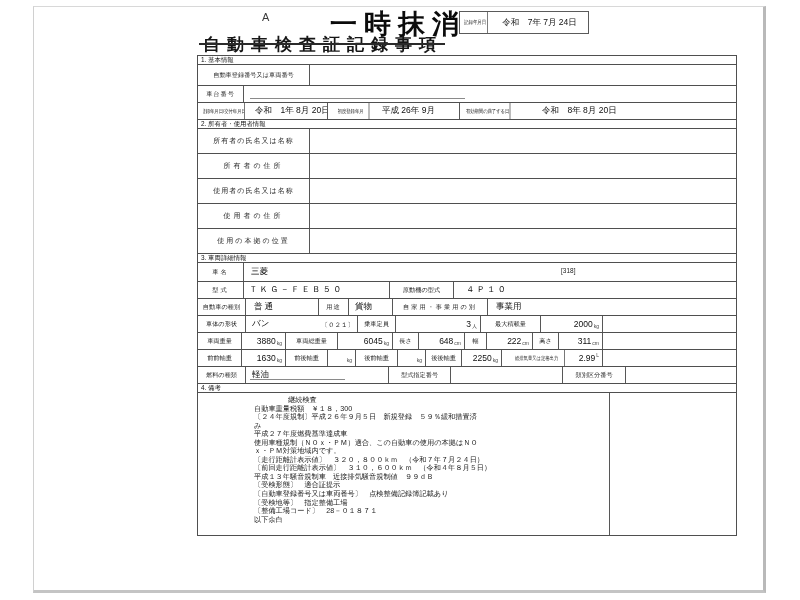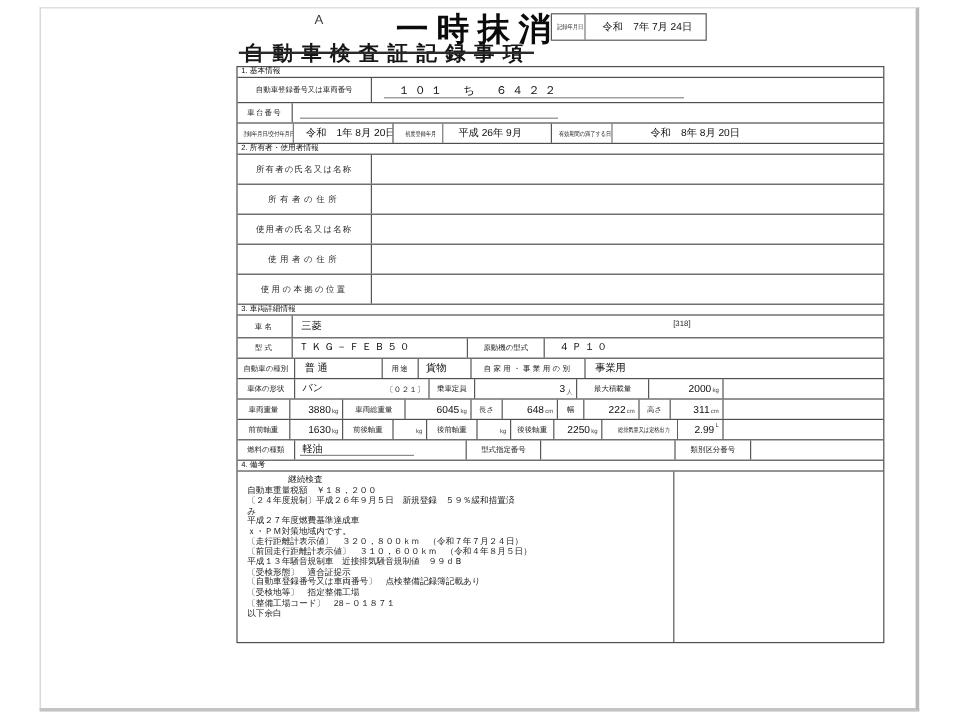--- a/index.html
+++ b/index.html
@@ -38,21 +38,21 @@
   .f5{font-size:5.4px;}.f6{font-size:6.2px;}.f7{font-size:7px;}.f8{font-size:8.5px;}.f9{font-size:9.5px;}
   .sq{transform:scaleX(.8);transform-origin:center center;}
   .ls1{letter-spacing:1px;}.ls2{letter-spacing:2px;}.ls3{letter-spacing:3px;}.ls4{letter-spacing:4px;}
   .val{color:#0f0f0f;}
   .num{justify-content:flex-end;padding-right:3px;font-size:8.5px;color:#0f0f0f;}
   .unit{font-size:5px;color:#444;margin-left:1px;position:relative;top:2px;}
   .unit-sup{font-size:5px;color:#444;margin-left:1px;position:relative;top:-3px;}
   .writeline{position:absolute;height:1px;background:#8a8a8a;bottom:3px;}
   .code{position:absolute;font-size:6.5px;color:#222;}
   .remarks{height:142px;position:relative;padding:3px 0 0 8px;box-sizing:border-box;
-           font-size:7.2px;line-height:8.55px;color:#1c1c1c;}
+           font-size:7.2px;line-height:8.55px;color:#1c1c1c;margin-left:48px;}
   .remarks .vdiv{position:absolute;left:363px;top:0;bottom:0;width:1px;background:#575757;}
   .rline{white-space:nowrap;}
   .rline.ind{padding-left:34px;}
 </style>
 </head>
 <body>
 
 <div id="screen">
   <div id="frame"></div>
   <div id="sheet">
@@ -67,24 +67,20 @@
       <div class="dl sq">記録年月日</div>
       <div class="dv">令和　7年 7月 24日</div>
     </div>
 
     <div id="tbl">
 
       <div class="sh">1. 基本情報</div>
 
       <div class="row" style="height:21px">
         <div class="c lbl f6" style="width:112px">自動車登録番号又は車両番号</div>
-        <div class="c fill val f9 ls4 last" style="padding-left:22px">
-          <span>１０１　ち　６４２２</span>
-          <span class="writeline" style="left:10px;width:250px"></span>
-        </div>
       </div>
 
       <div class="row" style="height:17px">
         <div class="c lbl f6 ls1" style="width:46px">車台番号</div>
         <div class="c fill val f9 ls3 last" style="padding-left:10px">
           <span class="writeline" style="left:6px;width:215px"></span>
         </div>
       </div>
 
       <div class="row" style="height:17px">
@@ -233,24 +229,25 @@
         <div class="c lbl f6" style="width:63px">類別区分番号</div>
         <div class="c fill val f8 last"></div>
       </div>
 
       <div class="sh">4. 備考</div>
 
       <div class="row nob">
         <div class="remarks" style="width:100%">
           <div class="vdiv"></div>
           <div class="rline ind">継続検査</div>
-          <div class="rline">自動車重量税額　￥１８，２００</div>
+          <div class="rline">自動車重量税額　￥１８，300</div>
           <div class="rline">〔２４年度規制〕平成２６年９月５日　新規登録　５９％緩和措置済</div>
           <div class="rline">み</div>
           <div class="rline">平成２７年度燃費基準達成車</div>
+          <div class="rline">使用車種規制（ＮＯｘ・ＰＭ）適合、この自動車の使用の本拠はＮＯ</div>
           <div class="rline">ｘ・ＰＭ対策地域内です。</div>
           <div class="rline">〔走行距離計表示値〕　３２０，８００ｋｍ　（令和７年７月２４日）</div>
           <div class="rline">〔前回走行距離計表示値〕　３１０，６００ｋｍ　（令和４年８月５日）</div>
           <div class="rline">平成１３年騒音規制車　近接排気騒音規制値　９９ｄＢ</div>
           <div class="rline">〔受検形態〕　適合証提示</div>
           <div class="rline">〔自動車登録番号又は車両番号〕　点検整備記録簿記載あり</div>
           <div class="rline">〔受検地等〕　指定整備工場</div>
           <div class="rline">〔整備工場コード〕　28－０１８７１</div>
           <div class="rline">以下余白</div>
         </div>

